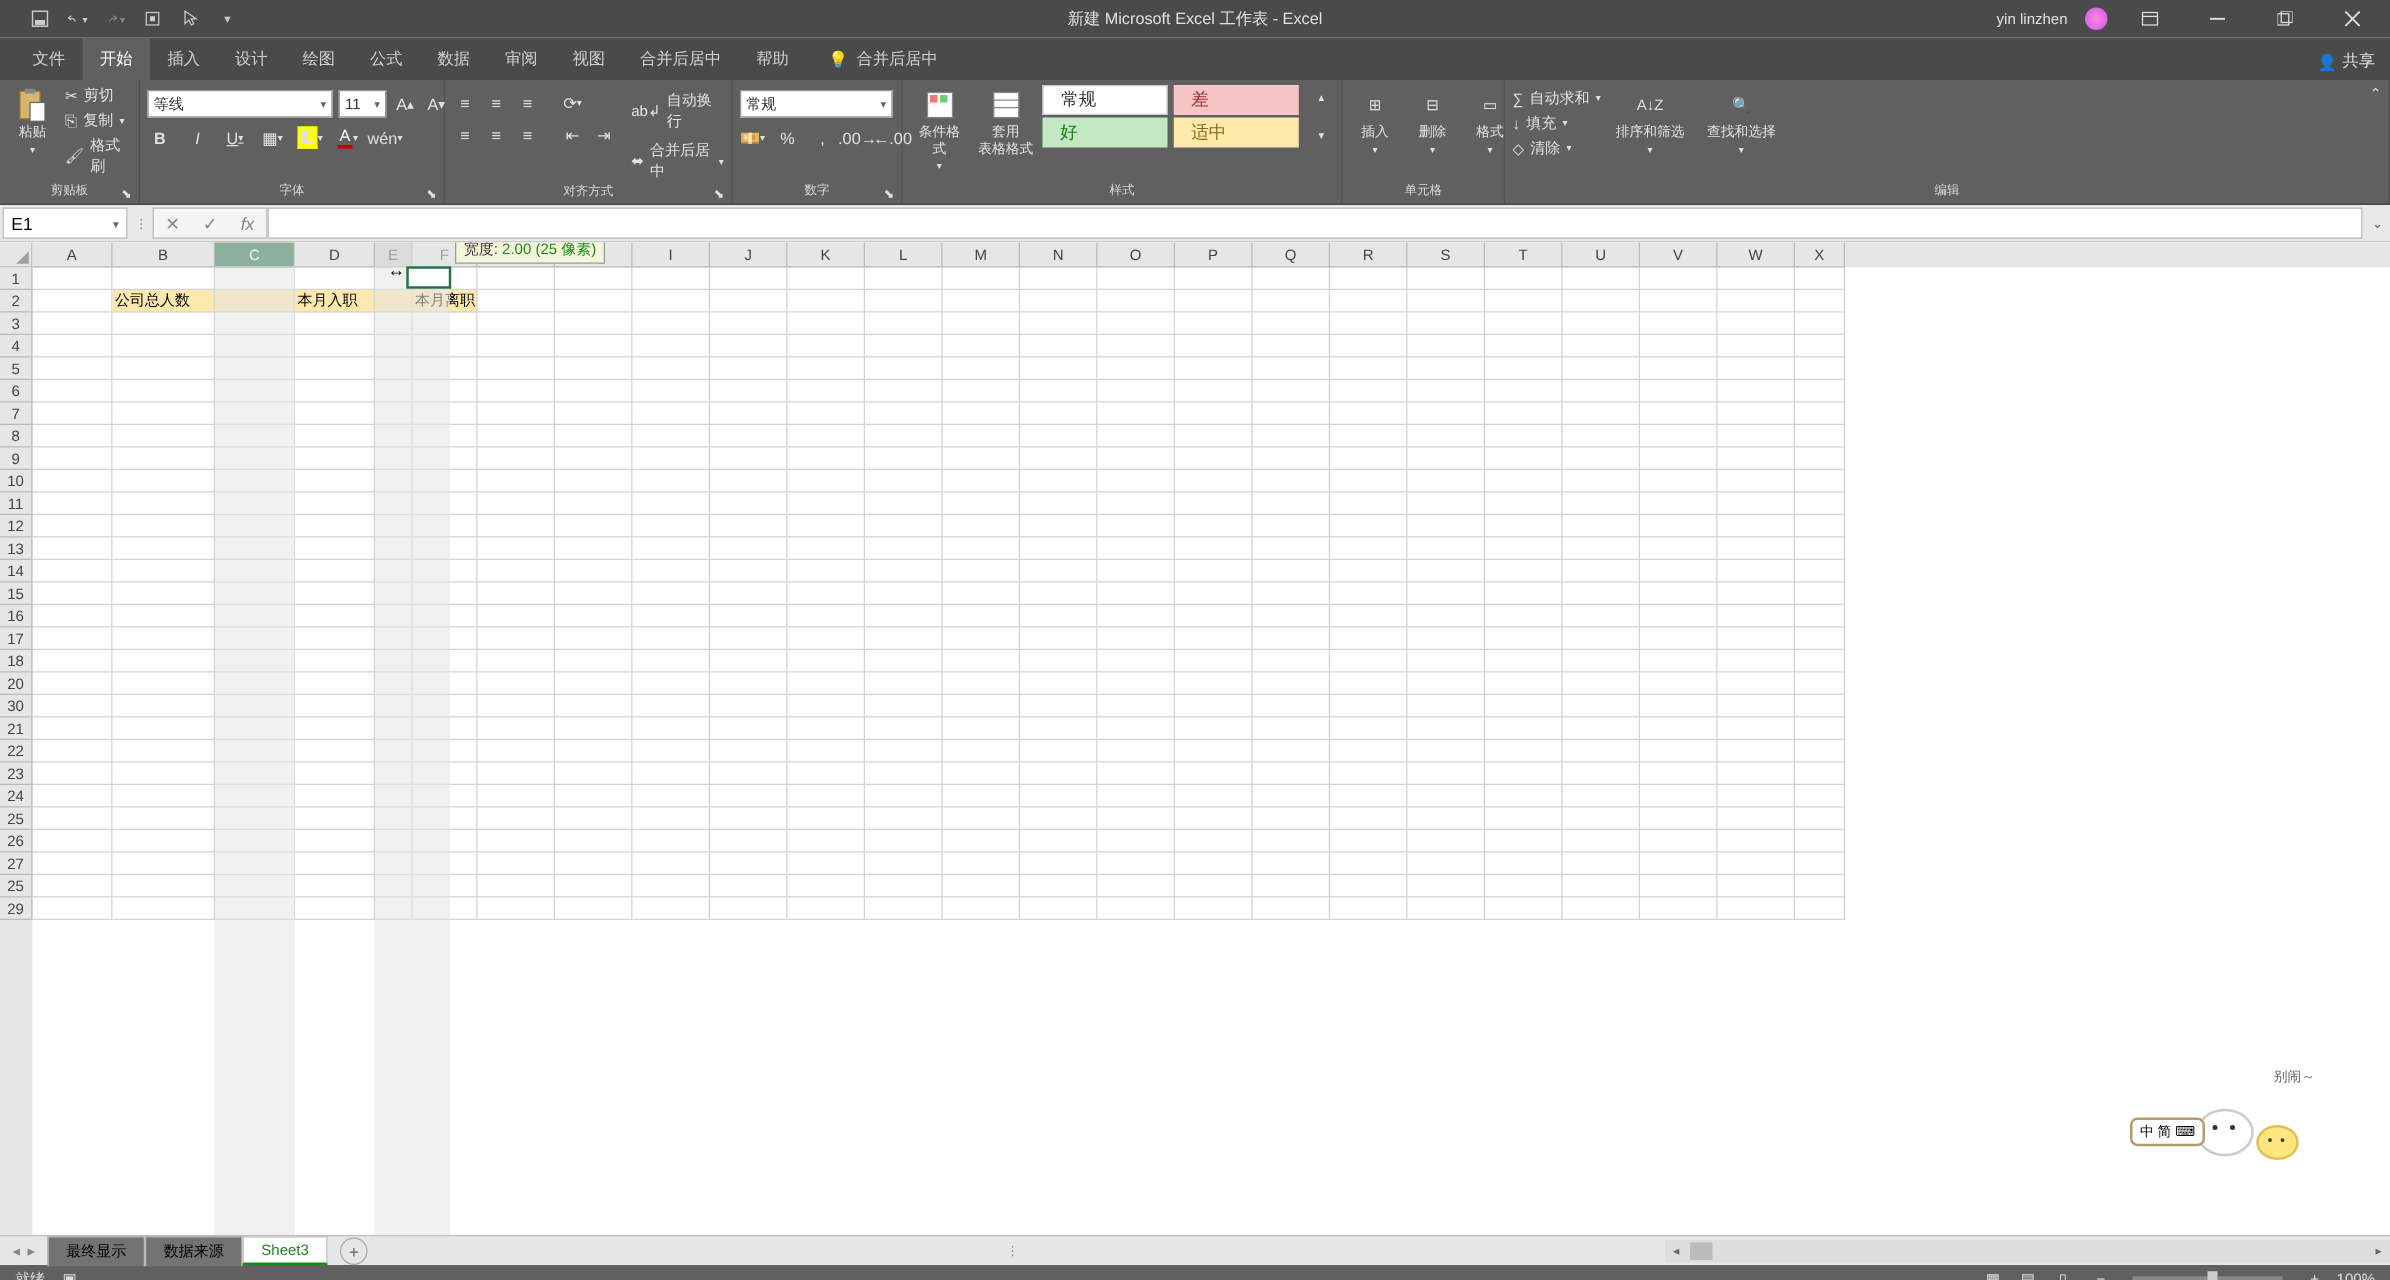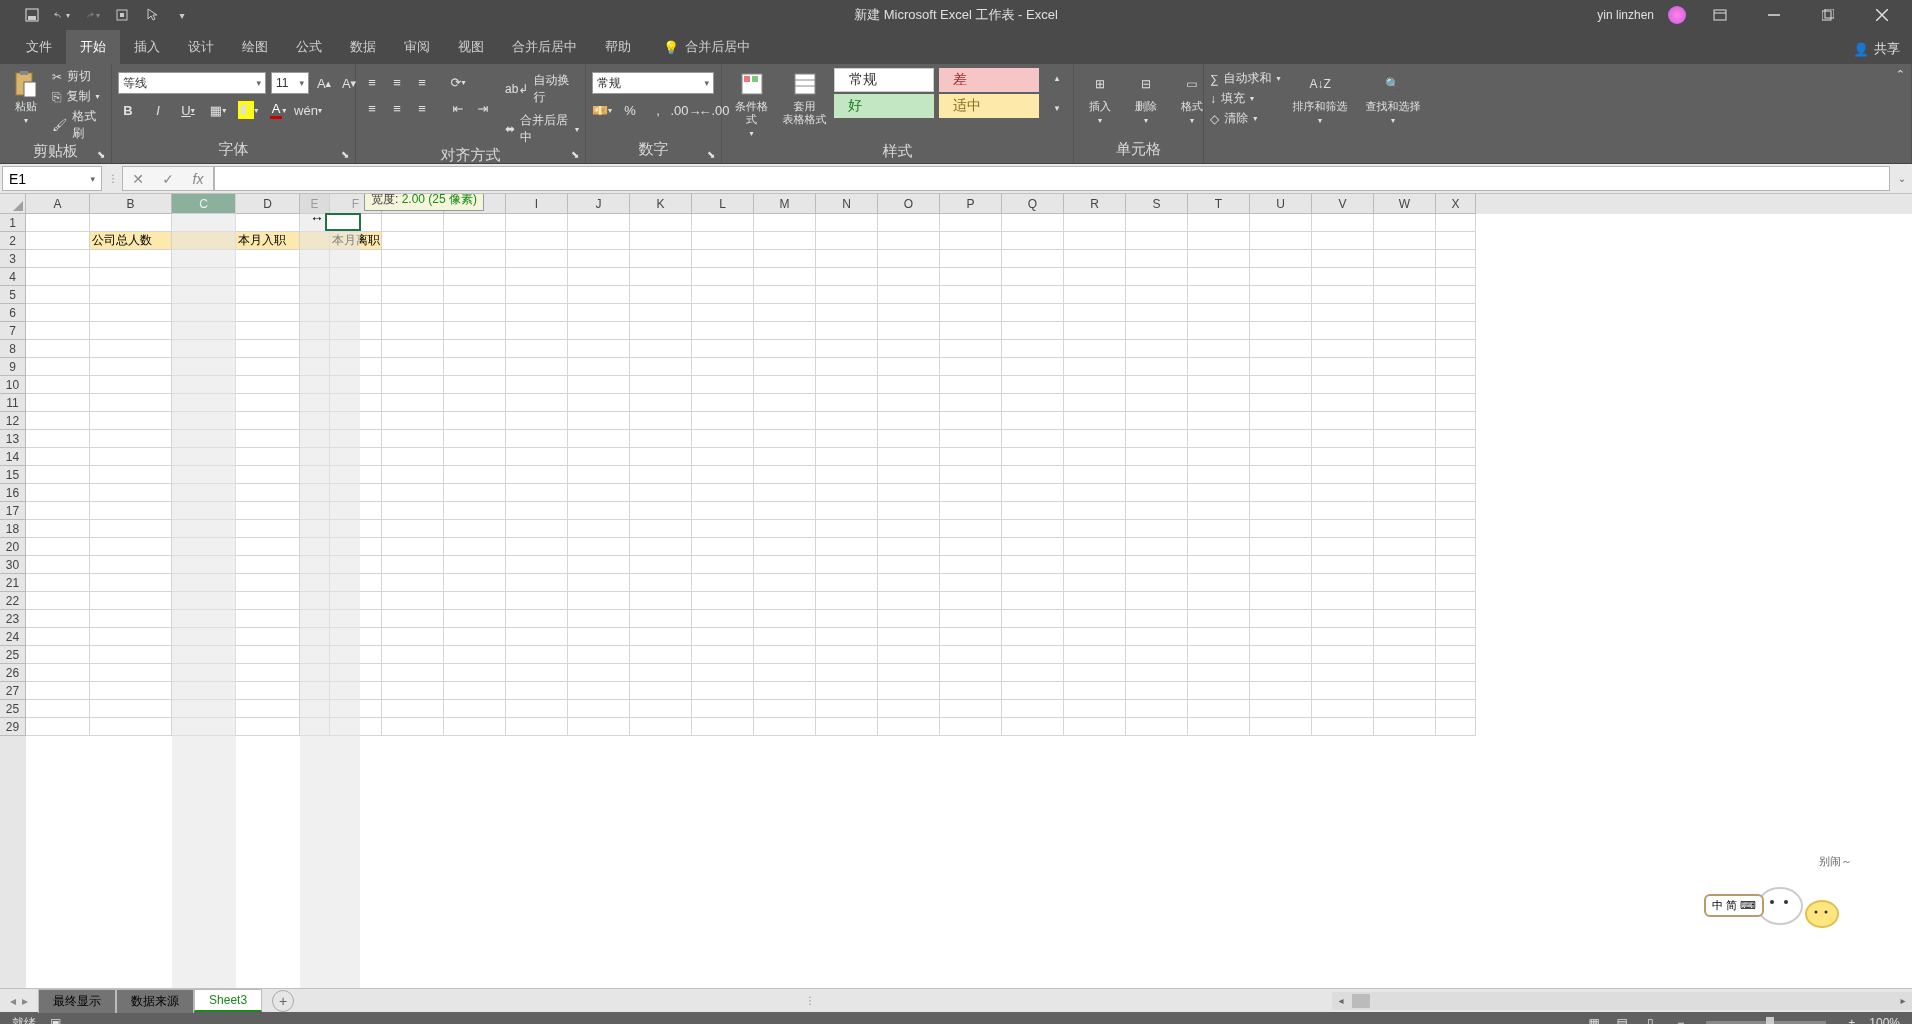--- a/index.html
+++ b/index.html
@@ -18,21 +18,21 @@
 .ribbon-tabs { height: 34px; background: #4a4a4a; display: flex; align-items: flex-end; padding-left: 12px; color: #d0d0d0; font-size: 13px; }
 .tab { padding: 8px 14px; cursor: pointer; }
 .tab.active { background: #606060; color: #fff; }
 .tell-me { display: flex; align-items: center; gap: 6px; margin-left: 8px; padding: 8px 10px; }
 .share-btn { margin-left: auto; padding: 6px 12px; display: flex; align-items: center; gap: 4px; color: #e0e0e0; }
 
 
 .ribbon { height: 100px; background: #606060; display: flex; border-bottom: 1px solid #444; color: #e0e0e0; font-size: 12px; }
 .group { display: flex; flex-direction: column; padding: 4px 6px 2px; border-right: 1px solid #525252; position: relative; }
 .group-content { flex: 1; display: flex; align-items: flex-start; gap: 6px; }
-.group-label { text-align: center; font-size: 15px; padding-bottom: 2px; color: #d8d8d8; position: relative; }
+.group-label { text-align: center; font-size: 10px; padding-bottom: 2px; color: #d8d8d8; position: relative; }
 .dialog-launcher { position: absolute; right: 2px; bottom: 2px; width: 12px; height: 12px; font-size: 10px; cursor: pointer; }
 .big-btn { display: flex; flex-direction: column; align-items: center; justify-content: center; padding: 2px 6px; cursor: pointer; min-width: 40px; gap: 2px; }
 .big-btn .icn { width: 28px; height: 28px; display: flex; align-items: center; justify-content: center; }
 .big-btn .lbl { font-size: 11px; text-align: center; line-height: 13px; }
 .stack { display: flex; flex-direction: column; gap: 3px; }
 .row { display: flex; align-items: center; gap: 5px; }
 .small-btn { width: 20px; height: 20px; display: flex; align-items: center; justify-content: center; cursor: pointer; font-size: 13px; }
 .combo { height: 22px; background: #fff; color: #333; border: 1px solid #999; display: flex; align-items: center; padding: 0 4px; font-size: 12px; }
 .combo .drop { margin-left: auto; font-size: 9px; color: #666; }
 .style-box { height: 24px; padding: 0 14px; display: flex; align-items: center; font-size: 14px; font-family: "SimSun", serif; cursor: pointer; }
@@ -379,20 +379,21 @@
       </div>
       <div class="big-btn">
           <span class="icn">A↓Z</span>
           <span class="lbl"><span>排序和筛选</span><br><span style="font-size:8px">▾</span></span>
         </div>
       <div class="big-btn">
           <span class="icn">🔍</span>
           <span class="lbl"><span>查找和选择</span><br><span style="font-size:8px">▾</span></span>
         </div>
     </div>
+    <div class="group-label">编辑</div>
     <span style="position:absolute;right:6px;top:4px;font-size:11px;cursor:pointer">⌃</span>
   </div>
 </div>
 
 <div class="name-fx-bar">
   <div class="name-box">
       <span>E1</span>
       <span class="drop">▾</span>
     </div>
   <div style="width:18px;display:flex;align-items:center;justify-content:center;color:#888;font-size:10px">⋮</div>

